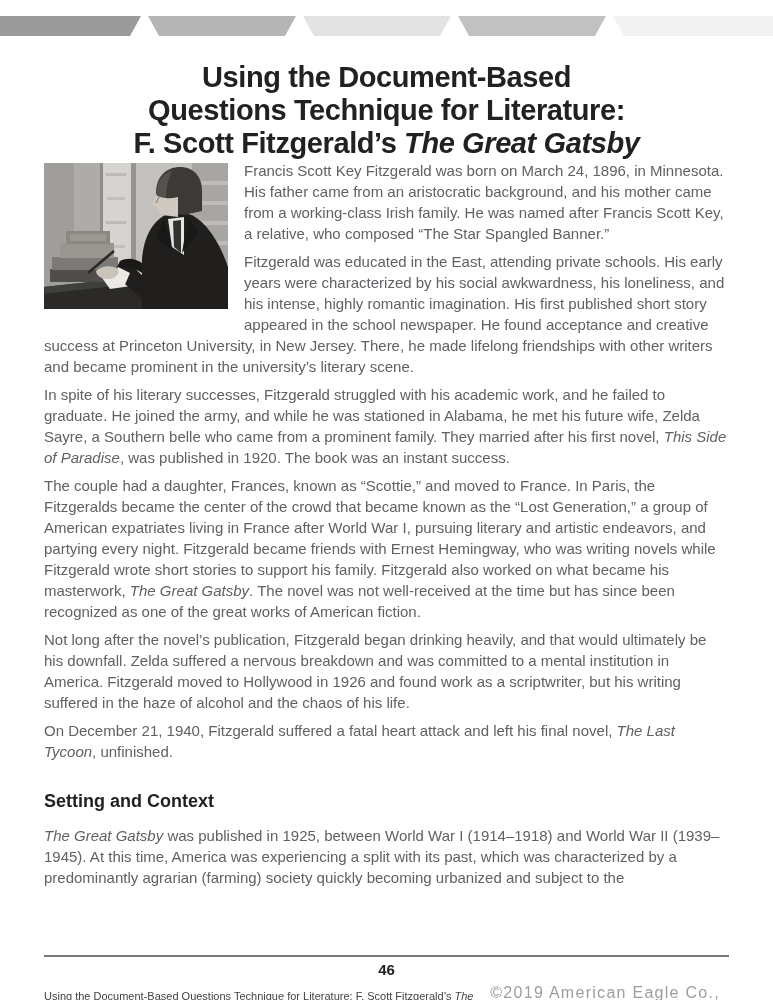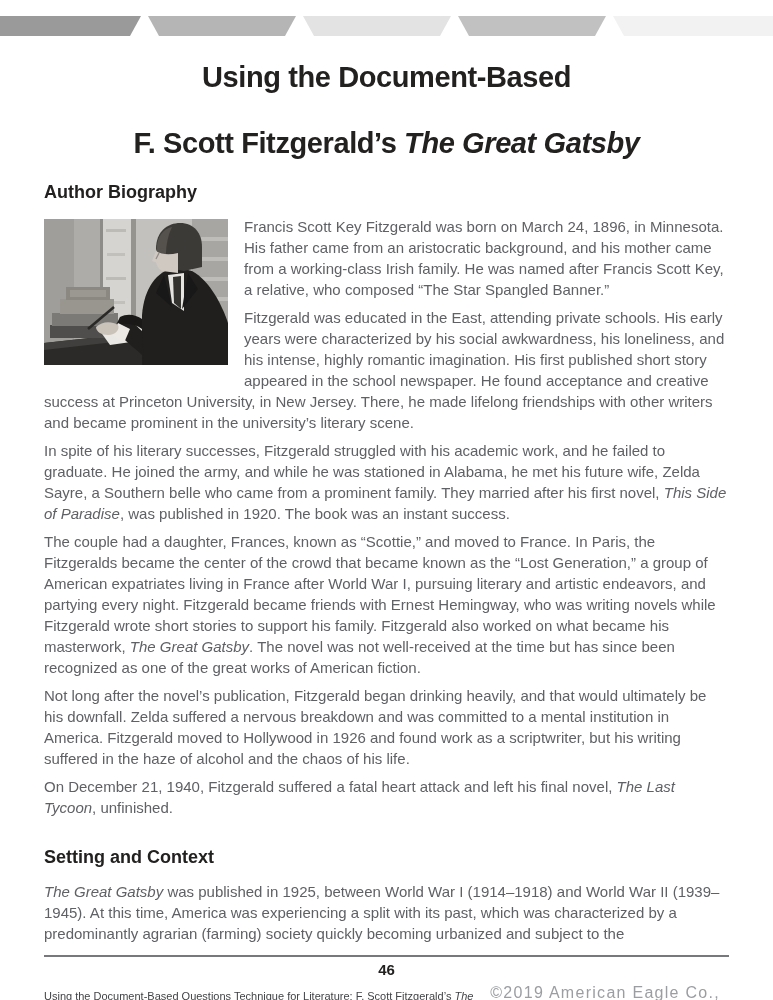--- a/index.html
+++ b/index.html
@@ -100,24 +100,23 @@
   <div class="tabs-row" id="tabs-row">
       <div class="tab" style="background: rgb(154, 154, 154); width: 141px; flex: 0 0 141px;"></div>
       <div class="tab" style="background: rgb(181, 181, 181); width: 148px; flex: 0 0 148px;"></div>
       <div class="tab" style="background: rgb(227, 227, 227); width: 148px; flex: 0 0 148px;"></div>
       <div class="tab" style="background: rgb(193, 193, 193); width: 148px; flex: 0 0 148px;"></div>
       <div class="tab" style="background: rgb(242, 242, 242); width: 160px; flex: 0 0 160px;"></div>
     </div>
 
   <div class="content">
 
-    <h1 class="title"><span>Using the Document-Based</span><br><br><span>F. Scott Fitzgerald’s </span><em>The Great Gatsby</em></h1>
+    <h1 class="title"><span>Using the Document-Based</span><br><span>Questions Technique for Literature:</span><br><span>F. Scott Fitzgerald’s </span><em>The Great Gatsby</em></h1>
 
     <section>
-      <h2 class="section-heading">Author Biography</h2>
 
       <div class="bio-flow" id="bio-flow">
         <div class="photo-float">
 
           <svg viewBox="0 0 184 146" width="184" height="146">
             <rect width="184" height="146" fill="#c3c1bd"></rect>
             <rect width="58" height="146" fill="#aeaca8"></rect>
             <rect x="0" y="0" width="30" height="146" fill="#a09e9a"></rect>
 
             <rect x="56" y="0" width="36" height="146" fill="#d6d4d0"></rect>

